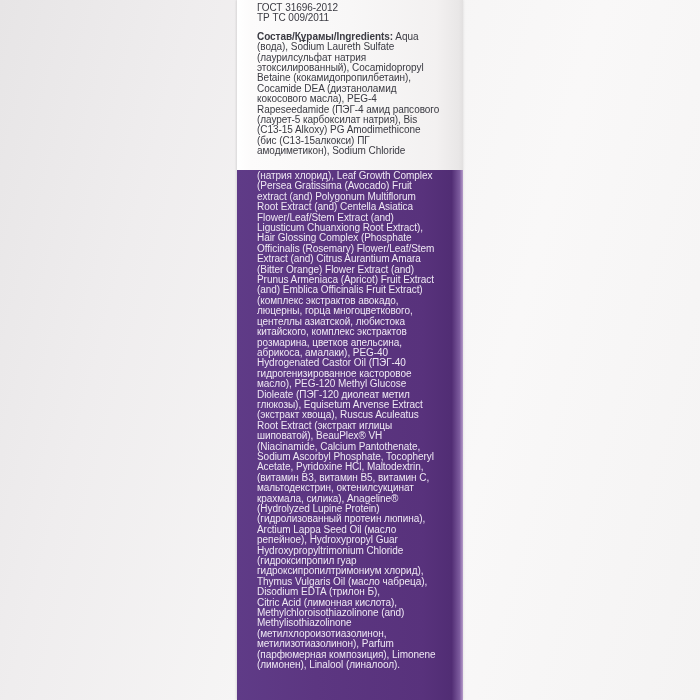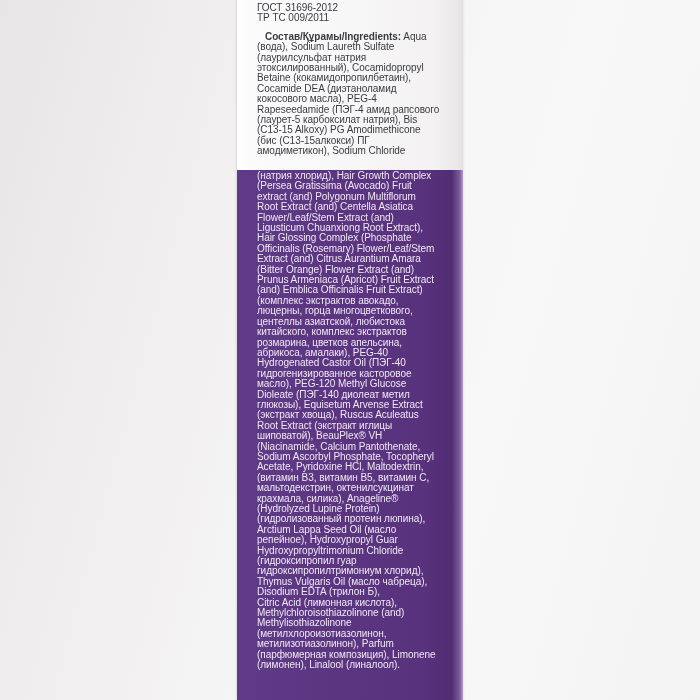--- a/index.html
+++ b/index.html
@@ -24,21 +24,21 @@
     color:#efe8f4;
   }
   .txt{
     position:absolute;left:20px;top:0;width:200px;
     font-size:10px;line-height:10.4px;letter-spacing:-0.05px;
   }
   .panel-white .txt{top:3px;}
   .panel-purple .txt{top:1px;}
   .reg{margin-bottom:8px;}
   .line{white-space:nowrap;}
-  .b{font-weight:bold;margin-left:8px;}
+  .b{font-weight:bold;}
   .edge-left-light{
     position:absolute;left:0;top:0;width:2px;height:170px;
     background:rgba(255,255,255,0.85);
   }
 </style>
 </head>
 <body>
 
 <div class="box">
 
@@ -62,42 +62,42 @@
           <div class="line">(C13-15 Alkoxy) PG Amodimethicone</div>
           <div class="line">(бис (С13-15алкокси) ПГ</div>
           <div class="line">амодиметикон), Sodium Chloride</div>
         </div>
     </div>
   </div>
 
   <div class="panel-purple">
     <div class="txt">
       <div>
-          <div class="line">(натрия хлорид), Hair Growth Complex</div>
+          <div class="line">(натрия хлорид), Leaf Growth Complex</div>
           <div class="line">(Persea Gratissima (Avocado) Fruit</div>
           <div class="line">extract (and) Polygonum Multiflorum</div>
           <div class="line">Root Extract (and) Centella Asiatica</div>
           <div class="line">Flower/Leaf/Stem Extract (and)</div>
           <div class="line">Ligusticum Chuanxiong Root Extract),</div>
           <div class="line">Hair Glossing Complex (Phosphate</div>
           <div class="line">Officinalis (Rosemary) Flower/Leaf/Stem</div>
           <div class="line">Extract (and) Citrus Aurantium Amara</div>
           <div class="line">(Bitter Orange) Flower Extract (and)</div>
           <div class="line">Prunus Armeniaca (Apricot) Fruit Extract</div>
           <div class="line">(and) Emblica Officinalis Fruit Extract)</div>
           <div class="line">(комплекс экстрактов авокадо,</div>
           <div class="line">люцерны, горца многоцветкового,</div>
           <div class="line">центеллы азиатской, любистока</div>
           <div class="line">китайского, комплекс экстрактов</div>
           <div class="line">розмарина, цветков апельсина,</div>
           <div class="line">абрикоса, амалаки), PEG-40</div>
           <div class="line">Hydrogenated Castor Oil (ПЭГ-40</div>
           <div class="line">гидрогенизированное касторовое</div>
           <div class="line">масло), PEG-120 Methyl Glucose</div>
-          <div class="line">Dioleate (ПЭГ-140 диолеат метил</div>
+          <div class="line">Dioleate (ПЭГ-120 диолеат метил</div>
           <div class="line">глюкозы), Equisetum Arvense Extract</div>
           <div class="line">(экстракт хвоща), Ruscus Aculeatus</div>
           <div class="line">Root Extract (экстракт иглицы</div>
           <div class="line">шиповатой), BeauPlex® VH</div>
           <div class="line">(Niacinamide, Calcium Pantothenate,</div>
           <div class="line">Sodium Ascorbyl Phosphate, Tocopheryl</div>
           <div class="line">Acetate, Pyridoxine HCl, Maltodextrin,</div>
           <div class="line">(витамин В3, витамин В5, витамин С,</div>
           <div class="line">мальтодекстрин, октенилсукцинат</div>
           <div class="line">крахмала, силика), Anageline®</div>

